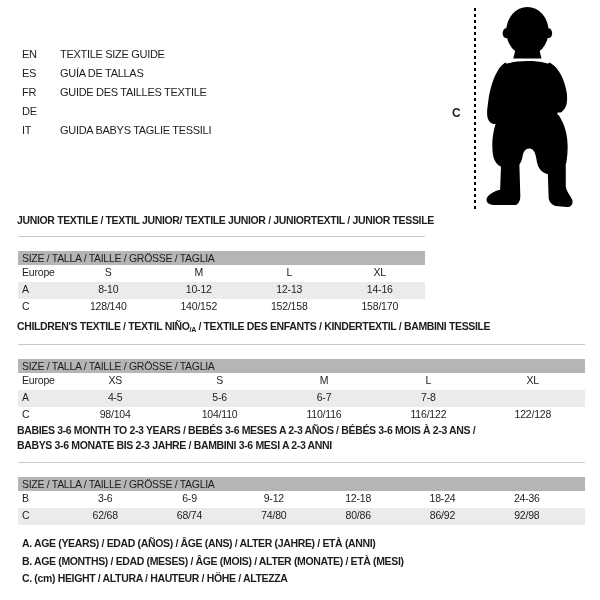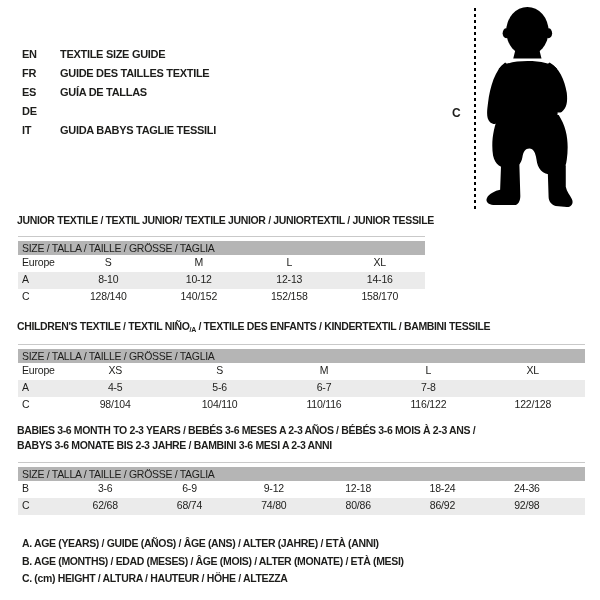--- a/index.html
+++ b/index.html
@@ -6,40 +6,40 @@
   html,body { width:600px; height:600px; }
   body {
     position:relative; background:#ffffff; overflow:hidden;
     font-family:"Liberation Sans", sans-serif; color:#1d1d1b;
     letter-spacing:-0.2px;
   }
 
   
   .lang-list { position:absolute; left:22px; top:12px; }
   .lang-row { display:grid; grid-template-columns:38px auto; height:19px; align-items:center; }
-  .lang-code, .lang-label { font-weight:bold; font-size:11px; white-space:nowrap; letter-spacing:-0.3px;margin-top:36px; }
+  .lang-code, .lang-label { font-weight:normal; font-size:11px; white-space:nowrap; letter-spacing:-0.3px;margin-top:36px; }
 
   
   .figure { position:absolute; left:440px; top:0; width:160px; height:215px; }
   .dash-line {
     position:absolute; left:34px; top:8px; width:2px; height:201px;
     background:repeating-linear-gradient(to bottom, #000 0 3px, transparent 3px 6px);
   }
   .height-label { position:absolute; left:12px; top:106px; font-weight:bold; font-size:12px; }
   .silhouette { position:absolute; left:43px; top:6px; }
 
   
   .sec-title {
     position:absolute; left:17px; font-weight:bold; font-size:10.5px;
     letter-spacing:-0.35px; white-space:nowrap;
   }
   .sec-title .sub { font-size:7px; vertical-align:-2px; }
   .size-table { position:absolute; left:18px; border-top:1px solid #c9c9c9; }
   .header-bar {
-    margin-top:4px; height:14px; line-height:14px; background:#b5b5b5;
+    margin-top:14px; height:14px; line-height:14px; background:#b5b5b5;
     font-size:10.5px; padding-left:4px; letter-spacing:-0.3px; white-space:nowrap;
   }
   .trow { display:grid; height:17px; line-height:15px; font-size:10.5px; }
   .trow.alt { background:#ebebeb; }
   .cell { text-align:center; white-space:nowrap; }
   .cell.lbl { text-align:left; padding-left:4px; }
   .t1 { width:407px; top:236px; }
   .t1 .trow { grid-template-columns:45px repeat(4,1fr); }
   .t2 { width:567px; top:344px; }
   .t2 .trow { grid-template-columns:45px repeat(5,1fr); }
@@ -52,26 +52,26 @@
 </style>
 </head>
 <body>
 
 <div class="lang-list">
   <div class="lang-row">
     <span class="lang-code">EN</span>
     <span class="lang-label">TEXTILE SIZE GUIDE</span>
   </div>
   <div class="lang-row">
+    <span class="lang-code">ES</span>
+    <span class="lang-label">GUÍA DE TALLAS</span>
+  </div>
+  <div class="lang-row">
     <span class="lang-code">FR</span>
     <span class="lang-label">GUIDE DES TAILLES TEXTILE</span>
-  </div>
-  <div class="lang-row">
-    <span class="lang-code">ES</span>
-    <span class="lang-label">GUÍA DE TALLAS</span>
   </div>
   <div class="lang-row">
     <span class="lang-code">DE</span>
   </div>
   <div class="lang-row">
     <span class="lang-code">IT</span>
     <span class="lang-label">GUIDA BABYS TAGLIE TESSILI</span>
   </div>
 </div>
 
@@ -168,16 +168,16 @@
     <span class="cell">62/68</span>
     <span class="cell">68/74</span>
     <span class="cell">74/80</span>
     <span class="cell">80/86</span>
     <span class="cell">86/92</span>
     <span class="cell">92/98</span>
   </div>
 </div>
 
 <div class="notes">
-  <div class="note-line">A. AGE (YEARS) / GUIDE (AÑOS) / ÂGE (ANS) / ALTER (JAHRE) / ETÀ (ANNI)</div>
+  <div class="note-line">A. AGE (YEARS) / EDAD (AÑOS) / ÂGE (ANS) / ALTER (JAHRE) / ETÀ (ANNI)</div>
   <div class="note-line">B. AGE (MONTHS) / EDAD (MESES) / ÂGE (MOIS) / ALTER (MONATE) / ETÀ (MESI)</div>
   <div class="note-line">C. (cm) HEIGHT / ALTURA / HAUTEUR / HÖHE / ALTEZZA</div>
 </div>
 
 </body></html>

